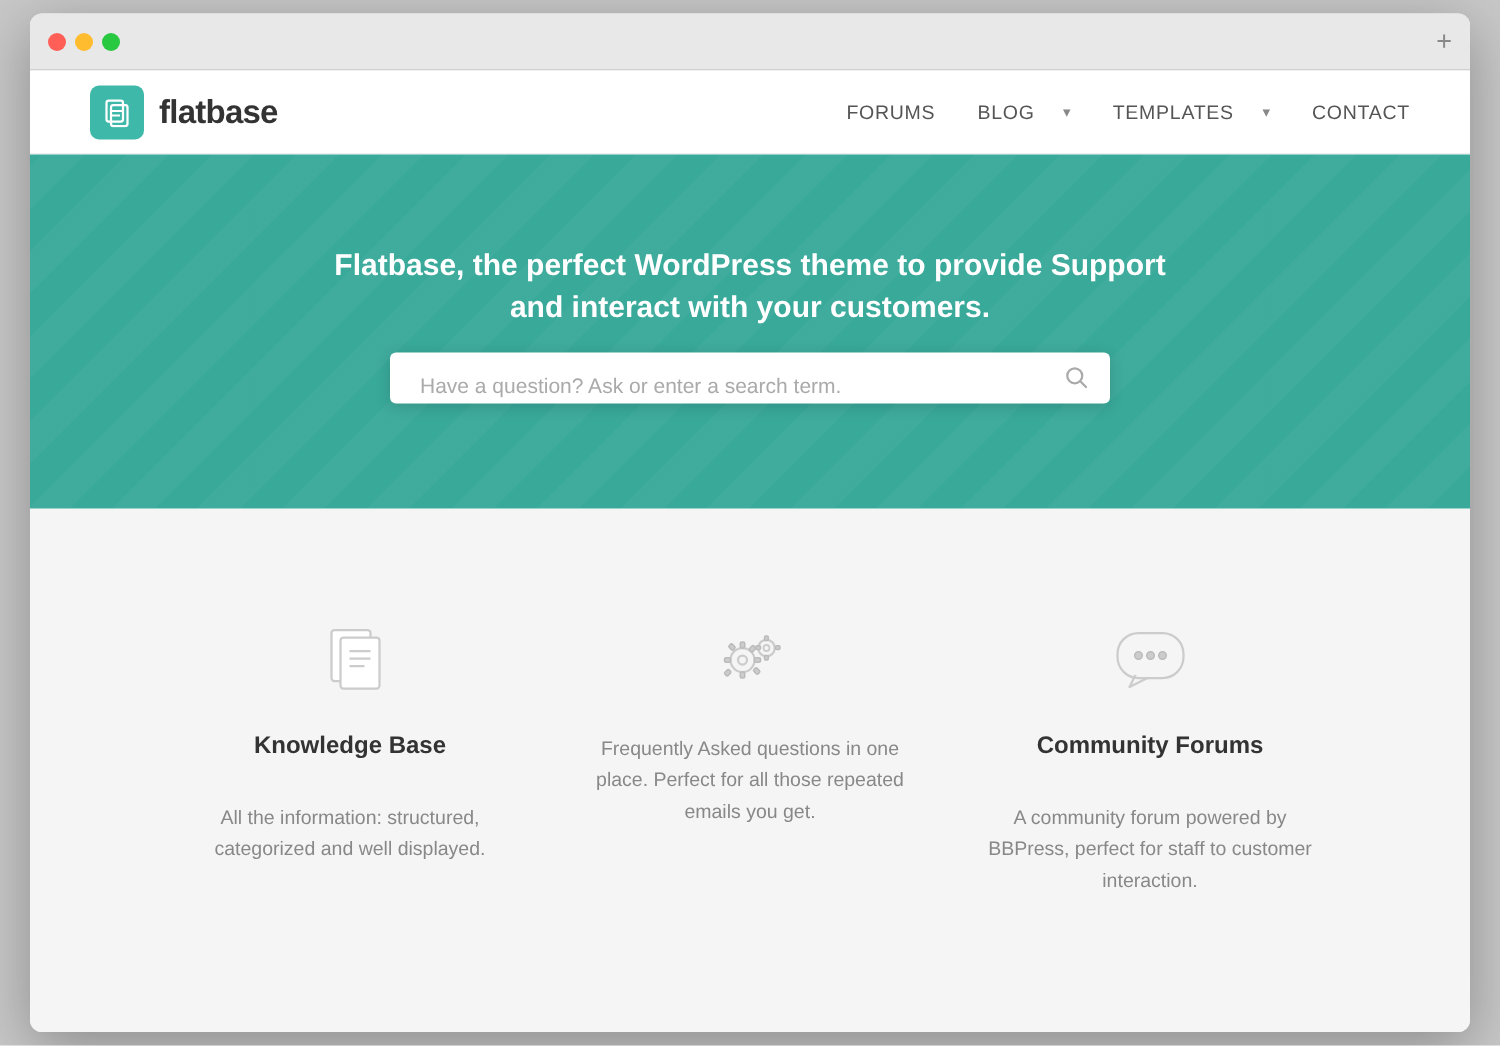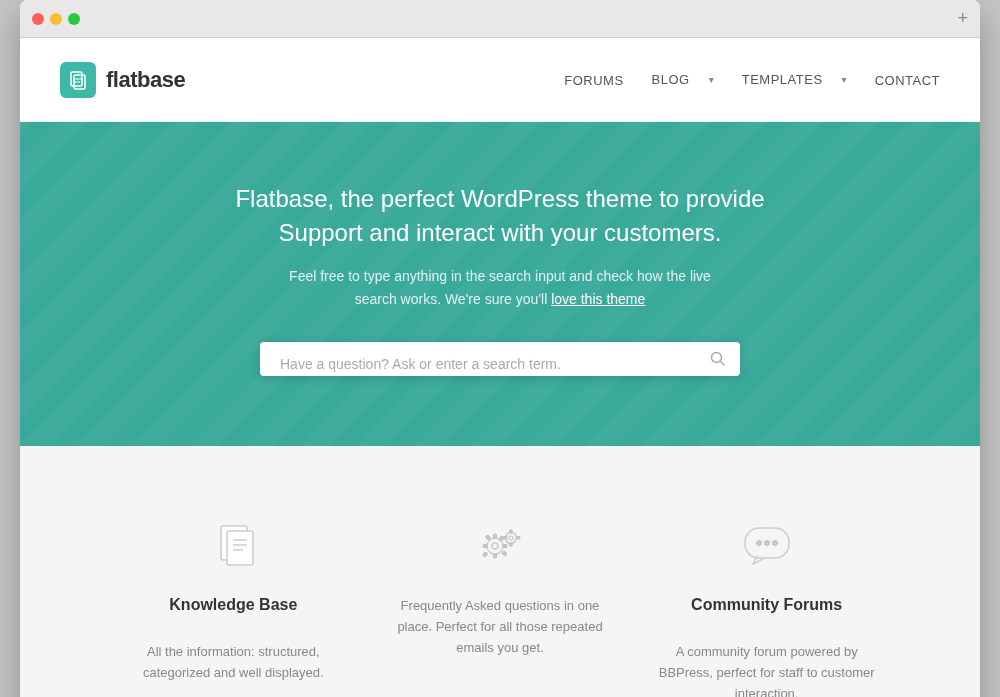--- a/index.html
+++ b/index.html
@@ -48,21 +48,21 @@
       margin-left: auto;
       color: #888;
       font-size: 18px;
       font-weight: 300;
     }
 
     
     .site-header {
       background: #fff;
       padding: 0 40px;
-      height: 84px;
+      height: 56px;
       display: flex;
       align-items: center;
       justify-content: space-between;
       border-bottom: 1px solid #eee;
     }
 
     .logo-area {
       display: flex;
       align-items: center;
       gap: 10px;
@@ -141,22 +141,22 @@
       );
     }
 
     .hero-content {
       position: relative;
       z-index: 1;
     }
 
     .hero-title {
       color: #fff;
-      font-size: 24px;
-      font-weight: 400;
+      font-size: 20px;
+      font-weight: 700;
       line-height: 1.4;
       max-width: 560px;
       margin: 0 auto 16px;
     }
 
     .hero-subtitle {
       color: rgba(255,255,255,0.85);
       font-size: 14px;
       line-height: 1.6;
       max-width: 460px;
@@ -297,23 +297,20 @@
           <a href="#">CONTACT</a>
         </li>
       </ul>
     </nav>
   </header>
 
   <section class="hero">
     <div class="hero-bg-overlay"></div>
     <div class="hero-content">
       <h1 class="hero-title">Flatbase, the perfect WordPress theme to provide Support and interact with your customers.</h1>
-      <p class="hero-subtitle">
-        <span>Feel free to type anything in the search input and check how the live search works. We're sure you'll </span><a href="#">love this theme</a>
-      </p>
       <div class="search-container">
         <input type="text" class="search-input" placeholder="Have a question? Ask or enter a search term." style="">
         <button class="search-btn">
           <svg width="16" height="16" viewBox="0 0 16 16" fill="none">
             <circle cx="6.5" cy="6.5" r="5" stroke="#aaa" stroke-width="1.5"></circle>
             <line x1="10.5" y1="10.5" x2="14" y2="14" stroke="#aaa" stroke-width="1.5" stroke-linecap="round"></line>
           </svg>
         </button>
       </div>
     </div>

